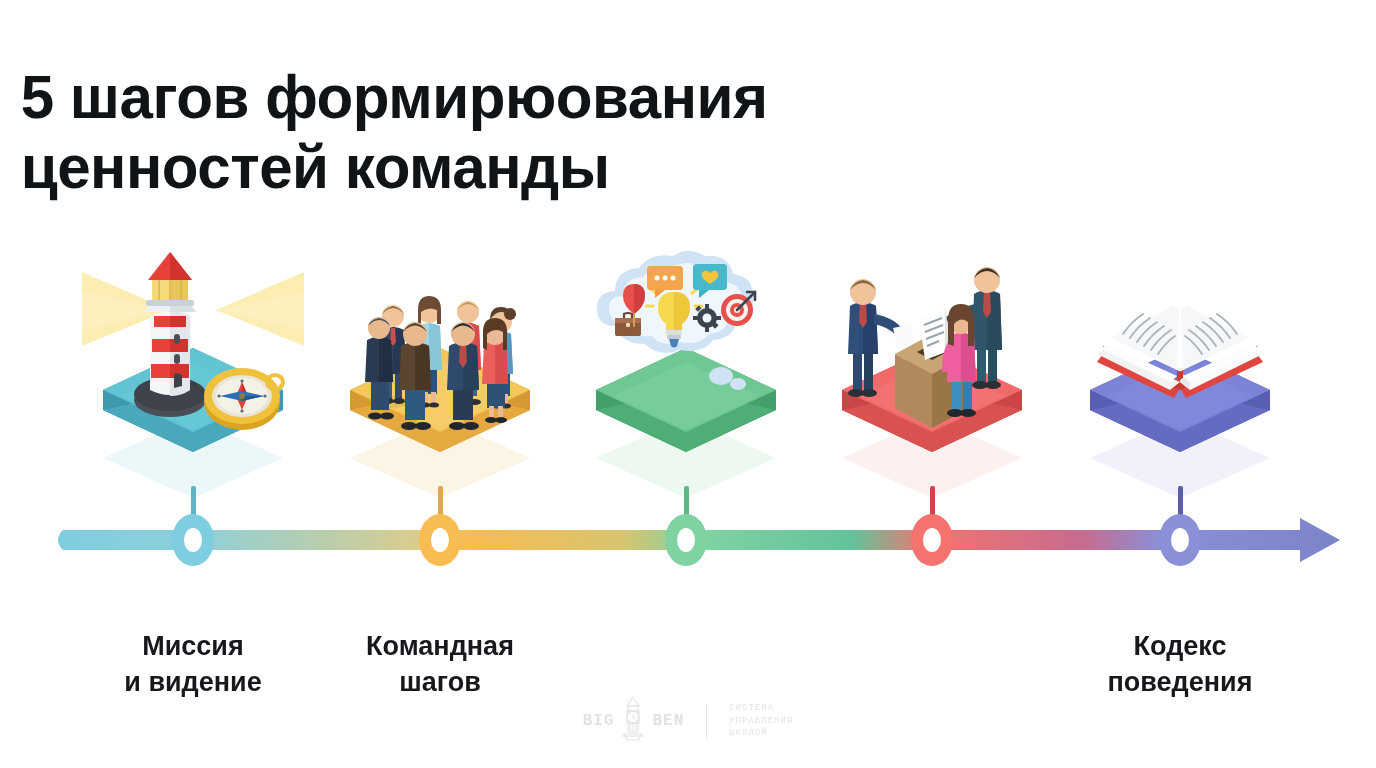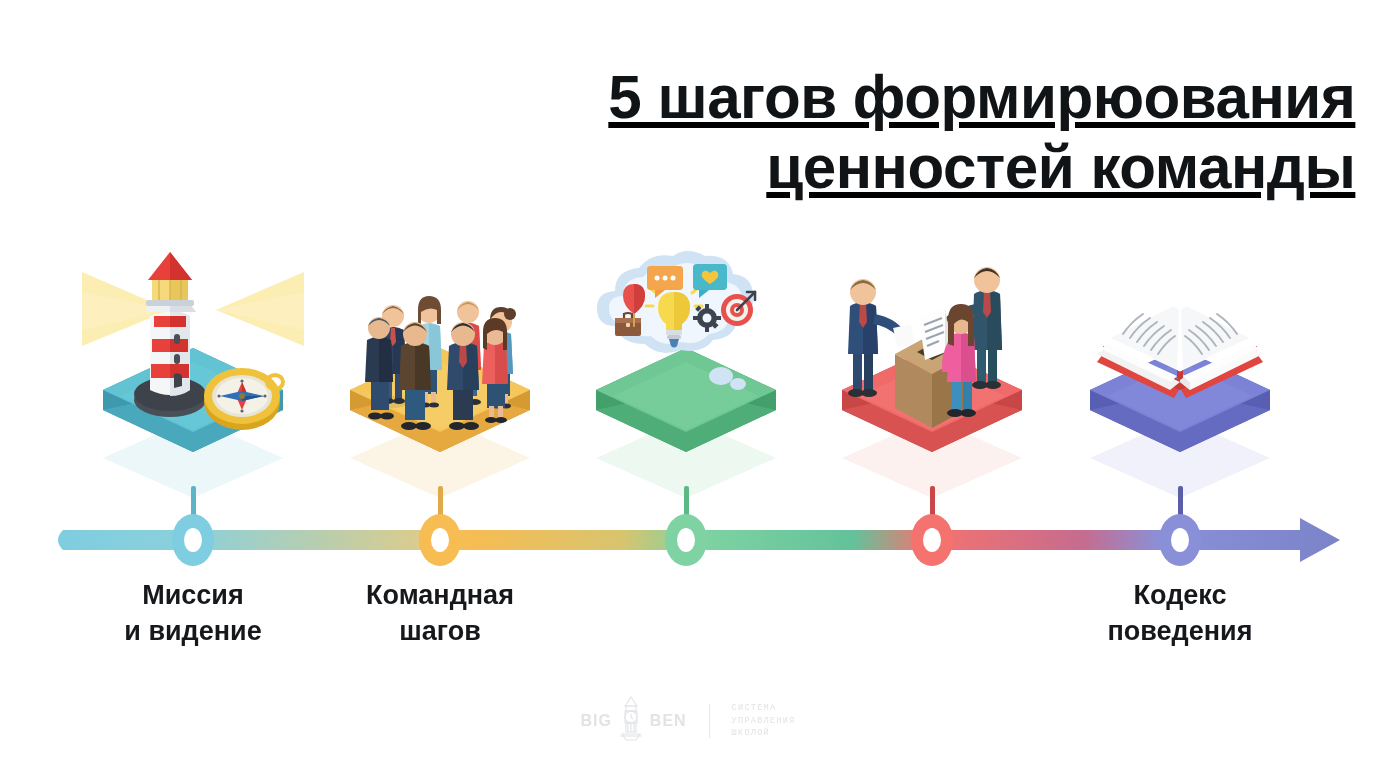--- a/index.html
+++ b/index.html
@@ -8,22 +8,21 @@
     background:#ffffff;
     font-family:"Liberation Sans","DejaVu Sans",sans-serif;
     overflow:hidden;
     position:relative;
   }
   .slide{position:relative;width:1376px;height:768px;background:#fff;}
 
   
   .title-block{
     position:absolute;top:62px;left:0;width:1376px;
-    text-align:right;
-    text-decoration:underline;
+    text-align:left;
   }
   .title-line{
     display:block;
     font-size:62px;
     line-height:1.13;
     font-weight:bold;
     color:#111417;
     letter-spacing:-0.5px;
     transform:scaleX(0.97);
   }
@@ -62,21 +61,21 @@
   .marker{
     position:absolute;
     width:46px;height:54px;
     top:513px;
   }
   .marker svg{display:block;}
 
   
   .labels{
     position:absolute;
-    left:0;top:578px;width:1376px;height:92px;
+    left:0;top:629px;width:1376px;height:92px;
   }
   .label{
     position:absolute;
     width:280px;
     text-align:center;
     font-size:27px;
     font-weight:bold;
     line-height:1.32;
     color:#16181c;
     white-space:pre-line;
@@ -87,21 +86,21 @@
     position:absolute;
     left:0;bottom:22px;width:1376px;
     display:flex;align-items:center;justify-content:center;
     gap:0px;
     opacity:1;
   }
   .logo-inner{display:flex;align-items:center;gap:12px;}
   .logo-mark{display:flex;align-items:center;gap:4px;}
   .logo-word{
     font-size:16px;font-weight:bold;color:#e2e3e5;
-    letter-spacing:1px;font-family:Liberation Sans, sans-serif;
+    letter-spacing:1px;font-family:Liberation Mono, monospace;
   }
   .logo-divider{width:1px;height:34px;background:#e6e7e9;margin:0 10px;}
   .logo-tag{
     font-size:8.5px;line-height:1.5;color:#e2e3e5;
     letter-spacing:1.3px;text-transform:uppercase;
     font-family:Liberation Mono, monospace;
     white-space:pre-line;
   }
 </style>
 </head>

